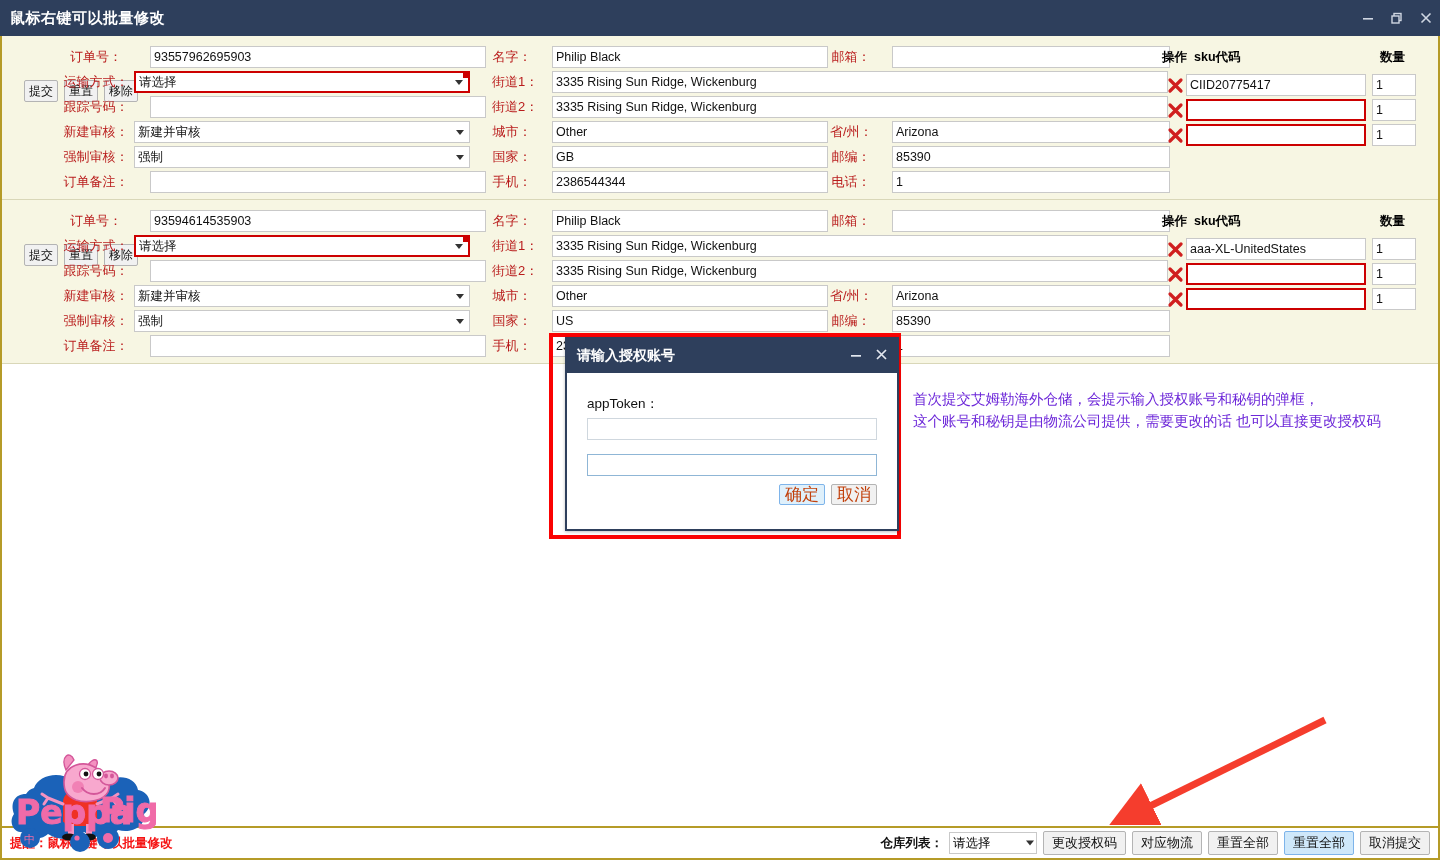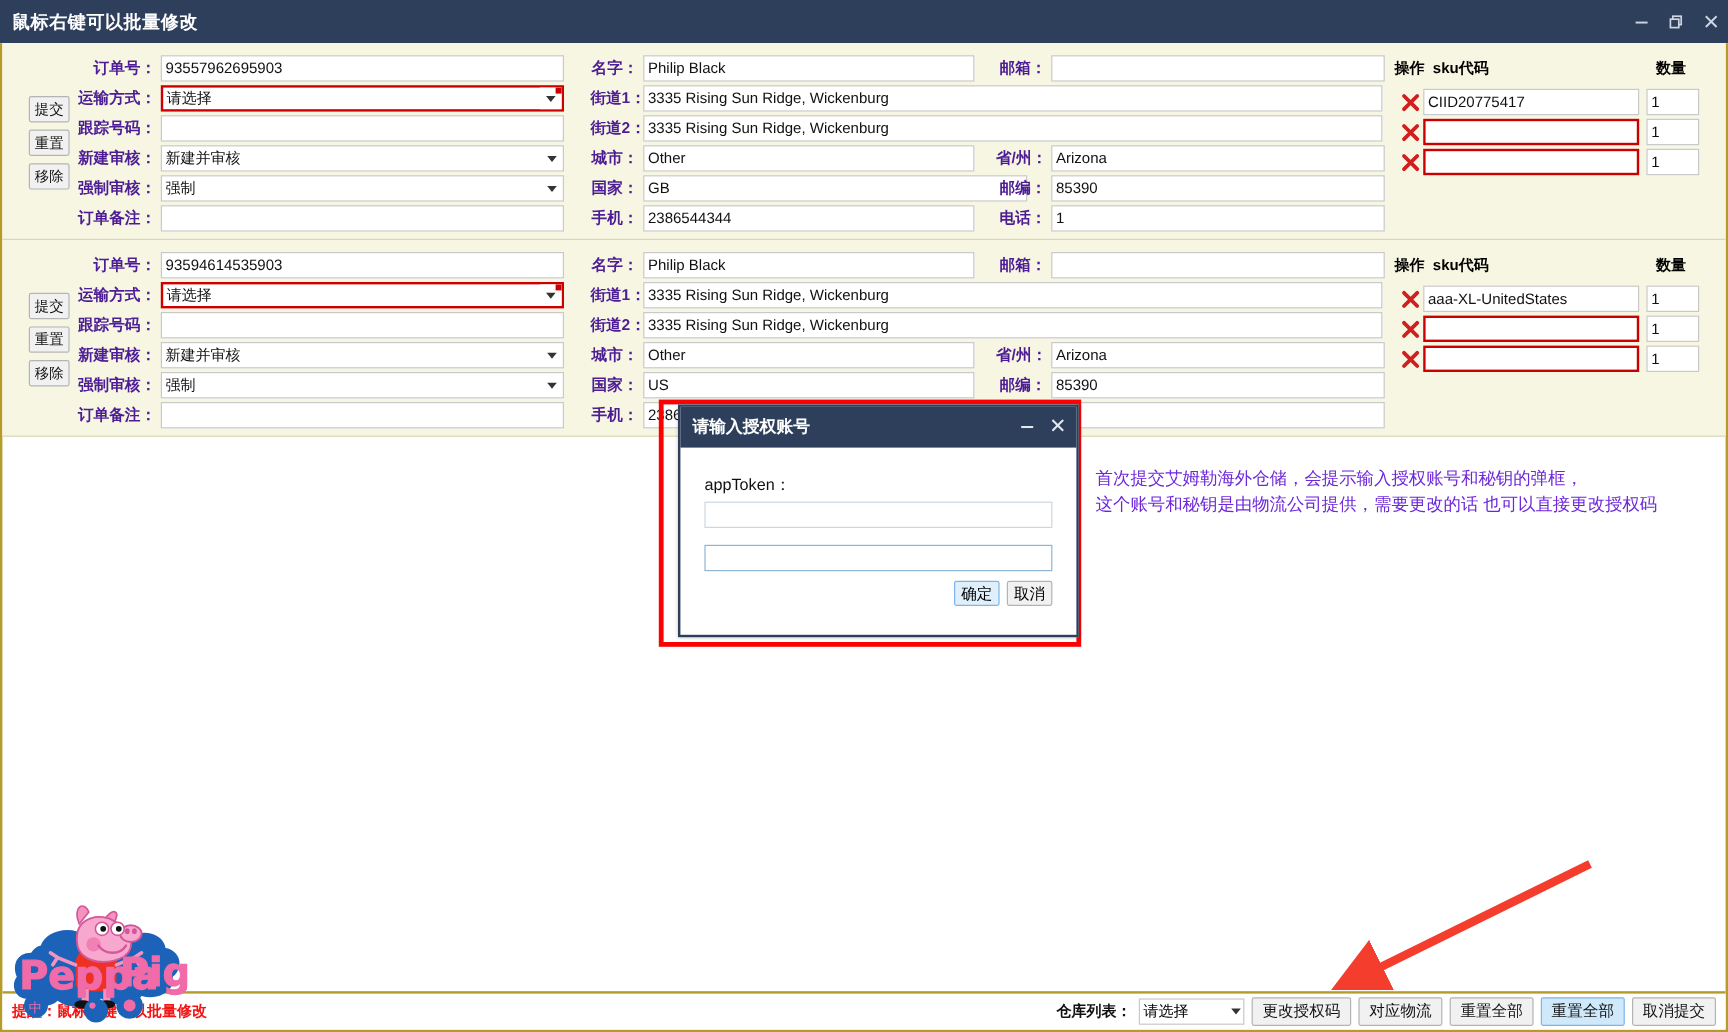--- a/index.html
+++ b/index.html
@@ -52,53 +52,54 @@
     width: 1436px;
     background: #f7f6e3;
     border-bottom: 1px solid #d9d7b8;
   }
   .panel.p1 { top: 0; height: 164px; }
   .panel.p2 { top: 164px; height: 164px; }
 
   
   .side-btns {
     position: absolute; left: 22px; top: 44px;
-    display: flex; flex-direction: column; gap: 6px;
+    display: flex; flex-direction: row; gap: 6px;
   }
   .sbtn {
     width: 34px; height: 22px;
     font-size: 12px;
     background: #f1f1f1;
     border: 1px solid #b4b4b4;
     border-radius: 2px;
     color: #111;
     display: flex; align-items: center; justify-content: center;
     cursor: pointer;
     font-family: "Liberation Sans", sans-serif;
     line-height: 1;
     padding: 0;
   }
 
   
   .frow { position: absolute; height: 22px; display: flex; align-items: center; }
   .flabel {
-    font-size: 13px; color: #4c1d95;
-    text-align: right; white-space: nowrap;
+    font-size: 13px; color: #b91c1c;
+    text-align: center; white-space: nowrap;
     padding-right: 4px;
-    font-weight: bold;
+    font-weight: normal;
   }
   .finput {
     height: 22px;
     border: 1px solid #c9c9c9;
     background: #ffffff;
     font-size: 12.5px;
     color: #111;
     padding: 0 3px;
     font-family: "Liberation Sans", sans-serif;
     outline: none;
+    margin-left: 16px;
   }
   .fselect {
     height: 22px;
     border: 1px solid #c9c9c9;
     background: #ffffff;
     font-size: 12.5px;
     color: #111;
     position: relative;
     display: flex; align-items: center;
     padding: 0 3px;
@@ -193,24 +194,24 @@
     outline: none;
   }
   .minput.focused { border: 1px solid #8fb6d6; }
   .mgap { height: 14px; }
   .modal-actions {
     display:flex; justify-content:flex-end; gap: 6px;
     margin-top: 8px;
   }
   .mbtn {
     min-width: 36px; height: 21px;
-    font-size: 13px;
+    font-size: 17px;
     border: 1px solid #b4b4b4;
     background: #f1f1f1;
-    color:#000000; border-radius:2px;
+    color:#c2410c; border-radius:2px;
     padding: 0 5px; cursor:pointer;
     font-family:"Liberation Sans", sans-serif;
     display:flex; align-items:center; justify-content:center;
   }
   .mbtn.primary { background:#dff0fb; border-color:#7eb4ea; }
 
   
   .annot {
     position: absolute;
     left: 913px; top: 388px;
@@ -357,21 +358,21 @@
       <div class="frow" style="left:490px; top:85px;">
         <span class="flabel" style="width:44px;">城市：</span>
         <input class="finput" style="width: 276px;" value="Other">
       </div>
       <div class="frow" style="left:828px; top:85px;">
         <span class="flabel" style="width:46px;">省/州：</span>
         <input class="finput" style="width: 278px;" value="Arizona">
       </div>
       <div class="frow" style="left:490px; top:110px;">
         <span class="flabel" style="width:44px;">国家：</span>
-        <input class="finput" style="width: 320px;" value="GB">
+        <input class="finput" style="width: 276px;" value="GB">
       </div>
       <div class="frow" style="left:828px; top:110px;">
         <span class="flabel" style="width:46px;">邮编：</span>
         <input class="finput" style="width: 278px;" value="85390">
       </div>
       <div class="frow" style="left:490px; top:135px;">
         <span class="flabel" style="width:44px;">手机：</span>
         <input class="finput" style="width: 276px;" value="2386544344">
       </div>
       <div class="frow" style="left:828px; top:135px;">

